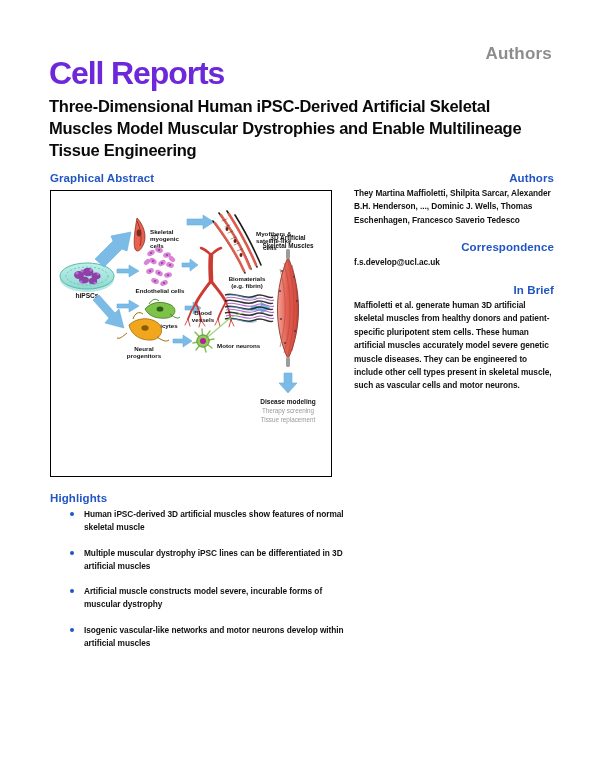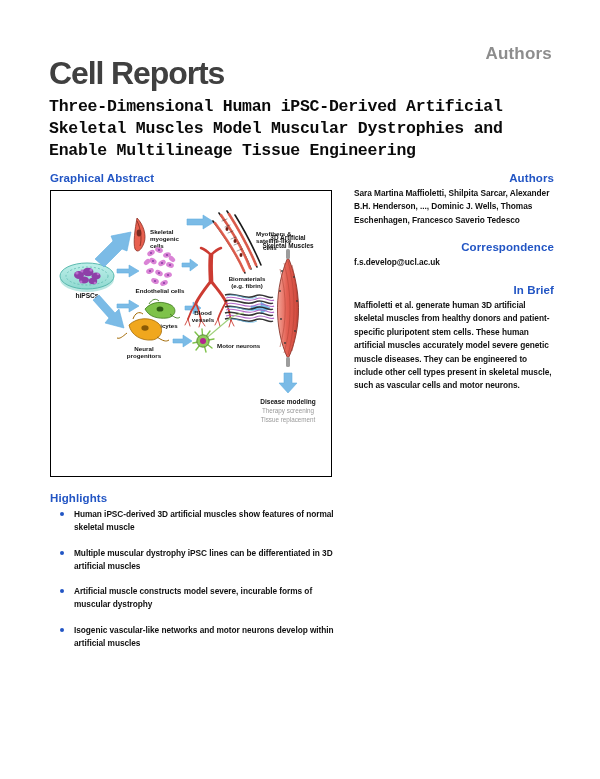--- a/index.html
+++ b/index.html
@@ -31,34 +31,33 @@
     font-weight: bold;
     color: #8d8d8d;
     letter-spacing: 0.2px;
   }
   .journal-title {
     position: absolute;
     left: 49px;
     top: 55px;
     font-size: 32px;
     font-weight: bold;
-    color: #404040;
+    color: #6d28d9;
     letter-spacing: -1.1px;
   }
   .article-title {
     position: absolute;
     left: 49px;
     top: 96px;
     width: 500px;
     font-size: 16.5px;
     font-weight: bold;
     line-height: 1.33;
     letter-spacing: -0.25px;
     color: #0a0a0a;
-    font-family: Liberation Mono, monospace;
   }
 
   
   .sec-head {
     color: #2255c4;
     font-weight: bold;
     font-size: 11.5px;
     letter-spacing: 0.1px;
     text-align: right;
   }
@@ -88,21 +87,21 @@
   .ga-inner svg { display: block; }
 
   
   #highlights-heading {
     position: absolute;
     left: 50px;
     top: 492px;
   }
   .highlights-list {
     position: absolute;
-    left: 56px;
+    left: 66px;
     top: 508px;
     width: 292px;
   }
   .hl-item {
     position: relative;
     padding-left: 18px;
     margin-bottom: 13px;
     font-size: 8.3px;
     font-weight: bold;
     line-height: 1.55;
@@ -431,21 +430,21 @@
     </div>
     <div class="hl-item">
       <span class="bullet"></span>
       <span>Isogenic vascular-like networks and motor neurons develop within artificial muscles</span>
     </div>
   </div>
 
   <div class="right-col">
     <div class="rc-block">
       <span class="sec-head">Authors</span>
-      <div class="rc-body">Sara Martina Maffioletti, Shilpita Sarcar, Alexander B.H. Henderson, ..., Dominic J. Wells, Thomas Eschenhagen, Francesco Saverio Tedesco</div>
+      <div class="rc-body">They Martina Maffioletti, Shilpita Sarcar, Alexander B.H. Henderson, ..., Dominic J. Wells, Thomas Eschenhagen, Francesco Saverio Tedesco</div>
     </div>
 
     <div class="rc-block">
       <span class="sec-head">Correspondence</span>
       <div class="rc-body">f.s.develop@ucl.ac.uk</div>
     </div>
 
     <div class="rc-block brief">
       <span class="sec-head">In Brief</span>
       <div class="rc-body">Maffioletti et al. generate human 3D artificial skeletal muscles from healthy donors and patient-specific pluripotent stem cells. These human artificial muscles accurately model severe genetic muscle diseases. They can be engineered to include other cell types present in skeletal muscle, such as vascular cells and motor neurons.</div>

